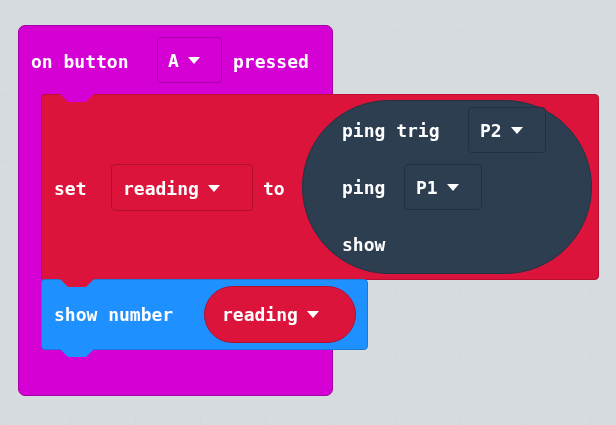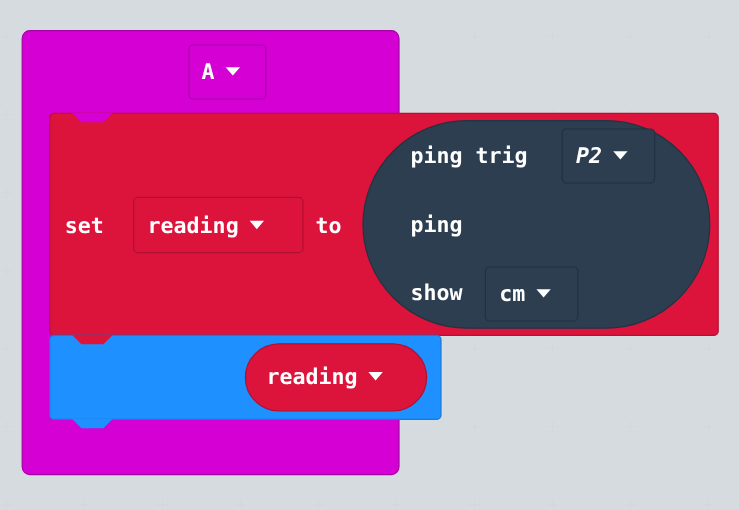--- a/index.html
+++ b/index.html
@@ -96,51 +96,54 @@
     <div class="plus" style="left: 196px; top: 416px;"></div>
     <div class="plus" style="left: 261px; top: 416px;"></div>
     <div class="plus" style="left: 326px; top: 416px;"></div>
     <div class="plus" style="left: 391px; top: 416px;"></div>
     <div class="plus" style="left: 456px; top: 416px;"></div>
     <div class="plus" style="left: 521px; top: 416px;"></div>
     <div class="plus" style="left: 586px; top: 416px;"></div>
   </div>
 
 <div id="hat" class="blk">
+  <span class="txt" style="left:12px;top:26px;">on button</span>
   <div class="dd" style="left:138px;top:11px;width:65px;height:46px;border:1px solid #a800a8;background:#d400d4;">
     <span class="txt" style="left:10px;top:13px;"><span>A</span><span class="caret"></span></span>
   </div>
+  <span class="txt" style="left:214px;top:26px;">pressed</span>
 </div>
 
 <div id="set" class="blk">
   <svg class="notch" style="left:18px;top:-1px;" viewBox="0 0 34 8">
       <path d="M0 0 L8 8 L26 8 L34 0 Z" fill="#d400d4"></path>
     </svg>
   <span class="txt" style="left:12px;top:84px;">set</span>
   <div class="dd" style="left:69px;top:69px;width:142px;height:47px;border:1px solid #b0102f;background:#dc143c;">
     <span class="txt" style="left:11px;top:14px;"><span>reading</span><span class="caret"></span></span>
   </div>
   <span class="txt" style="left:221px;top:84px;">to</span>
 </div>
 
 <div id="ping" class="blk">
   <span class="txt" style="left:39px;top:20px;text-align:center;">ping trig</span>
-  <div class="dd" style="left:165px;top:6px;width:78px;height:46px;border:1px solid #223140;background:#2c3e50;font-style:italic;">
+  <div class="dd" style="left:165px;top:6px;width:78px;height:46px;border:1px solid #223140;background:#2c3e50;">
     <span class="txt" style="left:11px;top:13px;"><span>P2</span><span class="caret"></span></span>
   </div>
   <span class="txt" style="left:39px;top:77px;">ping</span>
+  <div class="dd" style="left:101px;top:63px;width:78px;height:46px;border:1px solid #223140;background:#2c3e50;">
+    <span class="txt" style="left:11px;top:13px;"><span>P1</span><span class="caret"></span></span>
+  </div>
   <span class="txt" style="left:39px;top:134px;">show</span>
-  <div class="dd" style="left:101px;top:121px;width:78px;height:46px;border:1px solid #223140;background:#2c3e50;">
-    <span class="txt" style="left:11px;top:13px;"><span>cm</span><span class="caret"></span></span>
-  </div>
 </div>
 
 <div id="show" class="blk">
   <svg class="notch" style="left:18px;top:-1px;" viewBox="0 0 34 8">
       <path d="M0 0 L8 8 L26 8 L34 0 Z" fill="#dc143c"></path>
     </svg>
   <svg class="notch" style="left:18px;top:69px;" viewBox="0 0 34 8">
       <path d="M0 0 L8 8 L26 8 L34 0 Z" fill="#1e90ff"></path>
     </svg>
+  <span class="txt" style="left:12px;top:25px;">show number</span>
   <div class="dd" style="left:162px;top:6px;width:152px;height:57px;border:1px solid #b0102f;background:#dc143c;border-radius:29px;">
     <span class="txt" style="left:17px;top:18px;"><span>reading</span><span class="caret"></span></span>
   </div>
 </div>
 
 </body></html>

